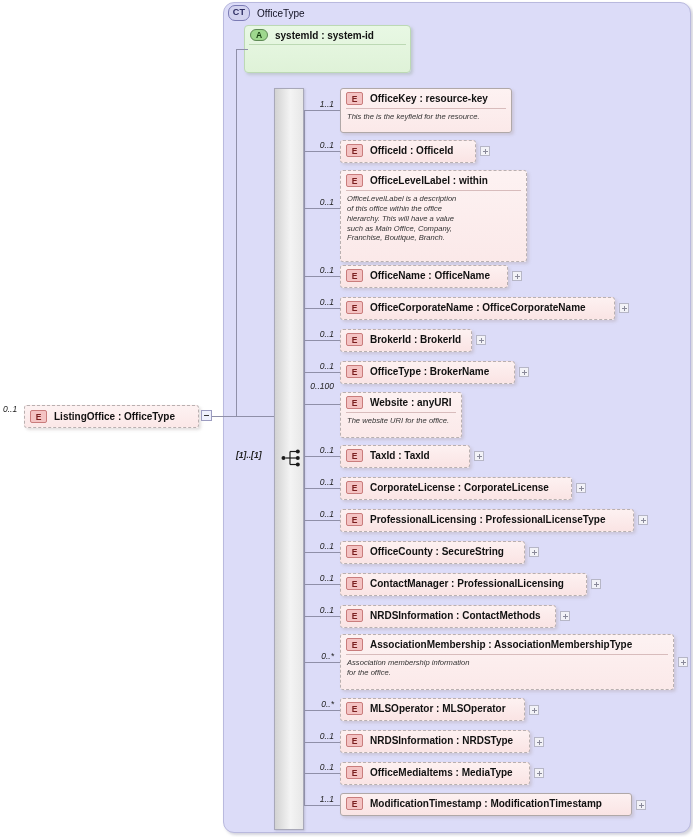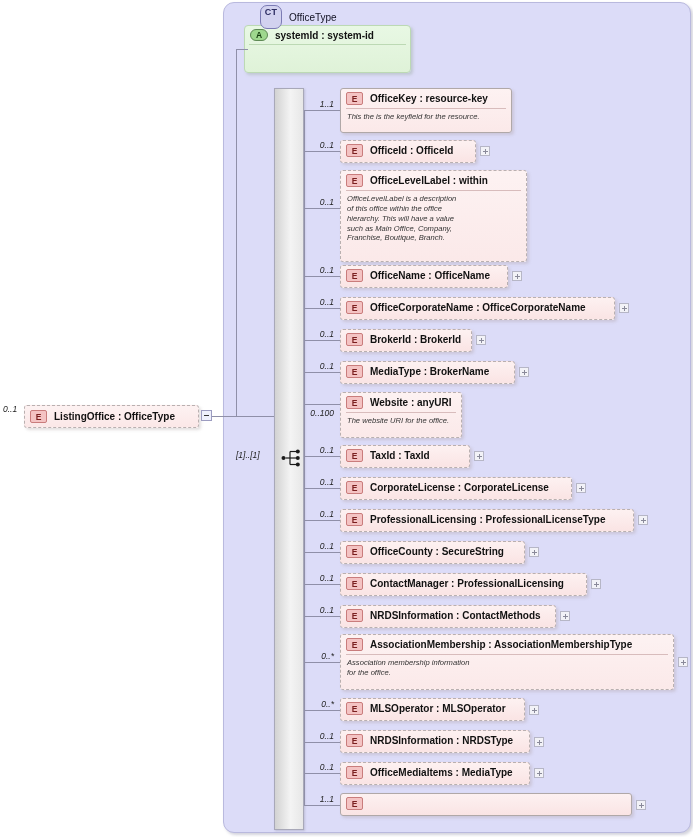--- a/index.html
+++ b/index.html
@@ -20,24 +20,24 @@
     border-radius:11px;
     box-shadow:2px 2px 3px rgba(120,120,150,.33);
     box-sizing:border-box;
   }
   .ct-header{
     position:absolute;left:228px;top:5px;
     display:flex;align-items:center;gap:7px;
     z-index:6;
   }
   .ct-badge{
-    width:22px;height:24px;border:1px solid #7b7bb4;border-radius:7px;
+    width:22px;height:16px;border:1px solid #7b7bb4;border-radius:7px;
     background:#d2d2ef;color:#2b2b60;
     font-size:9px;font-weight:bold;line-height:13px;text-align:center;
-    letter-spacing:.2px;box-sizing:border-box;margin-left:32px;
+    letter-spacing:.2px;box-sizing:border-box;
   }
   .ct-title{font-size:10px;color:#111122;}
 
   
   .attr-box{
     position:absolute;left:244px;top:25px;width:167px;height:48px;
     background:linear-gradient(#e8f8e4,#dff2d8);
     border:1px solid #bcd9b4;border-radius:4px;
     box-shadow:2px 2px 3px rgba(140,160,140,.35);
     box-sizing:border-box;
@@ -81,21 +81,21 @@
   .group-bar{
     position:absolute;left:274px;top:88px;width:30px;height:742px;
     background:linear-gradient(90deg,#d2d2d2,#f4f4f4 55%,#e7e7e7);
     border:1px solid #a8a8b8;
     box-shadow:1px 1px 2px rgba(120,120,140,.3);
     box-sizing:border-box;
   }
   .seq-icon{position:absolute;left:281px;top:447px;width:22px;height:22px;}
   .seq-card{
     position:absolute;left:236px;top:450px;
-    font-size:8.5px;font-style:italic;font-weight:normal;color:#222;
+    font-size:8.5px;font-style:italic;font-weight:bold;color:#222;
   }
 
   
   .hline{position:absolute;height:1px;background:#8f8fa8;}
   .vline{position:absolute;width:1px;background:#8f8fa8;}
 
   
   .el-card{
     position:absolute;font-size:8.5px;font-style:italic;color:#222;
     text-align:right;white-space:nowrap;
@@ -236,26 +236,26 @@
           <div class="el-badge">E</div>
           <div class="el-name">BrokerId : BrokerId</div>
         </div>
       </div>
       <div class="expand-box" style="left: 476px; top: 335px;"></div>
       <div class="hline" style="left: 304px; top: 372px; width: 36px;"></div>
       <div class="el-card" style="left: 284px; top: 361px; width: 50px;">0..1</div>
       <div class="el-box" style="left: 340px; top: 361px; width: 175px; height: 23px;">
         <div class="el-head">
           <div class="el-badge">E</div>
-          <div class="el-name">MediaType : BrokerName</div>
+          <div class="el-name">OfficeType : BrokerName</div>
         </div>
       </div>
       <div class="expand-box" style="left: 519px; top: 367px;"></div>
       <div class="hline" style="left: 304px; top: 404px; width: 36px;"></div>
-      <div class="el-card" style="left: 284px; top: 408px; width: 50px;">0..100</div>
+      <div class="el-card" style="left: 284px; top: 381px; width: 50px;">0..100</div>
       <div class="el-box doc" style="left: 340px; top: 392px; width: 122px; height: 46px;">
         <div class="el-head">
           <div class="el-badge">E</div>
           <div class="el-name">Website   : anyURI</div>
         </div>
         <div class="el-sep"></div>
         <div class="el-doc">The website URI for the office.</div>
       </div>
       <div class="hline" style="left: 304px; top: 456px; width: 36px;"></div>
       <div class="el-card" style="left: 284px; top: 445px; width: 50px;">0..1</div>
@@ -348,18 +348,19 @@
           <div class="el-badge">E</div>
           <div class="el-name">OfficeMediaItems : MediaType</div>
         </div>
       </div>
       <div class="expand-box" style="left: 534px; top: 768px;"></div>
       <div class="hline" style="left: 304px; top: 805px; width: 36px;"></div>
       <div class="el-card" style="left: 284px; top: 794px; width: 50px;">1..1</div>
       <div class="el-box solid" style="left: 340px; top: 793px; width: 292px; height: 23px;">
         <div class="el-head">
           <div class="el-badge">E</div>
+          <div class="el-name">ModificationTimestamp : ModificationTimestamp</div>
         </div>
       </div>
       <div class="expand-box" style="left: 636px; top: 800px;"></div>
       <div class="vline" style="left: 304px; top: 110px; height: 695px;"></div>
     </div>
 </div>
 
 </body></html>

